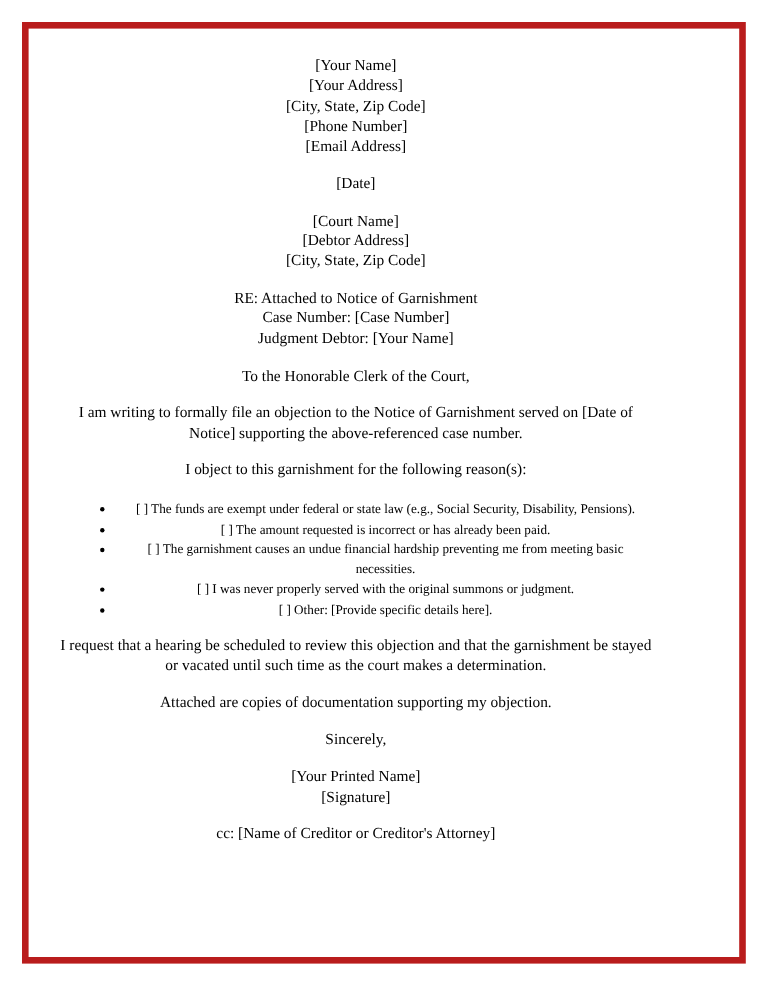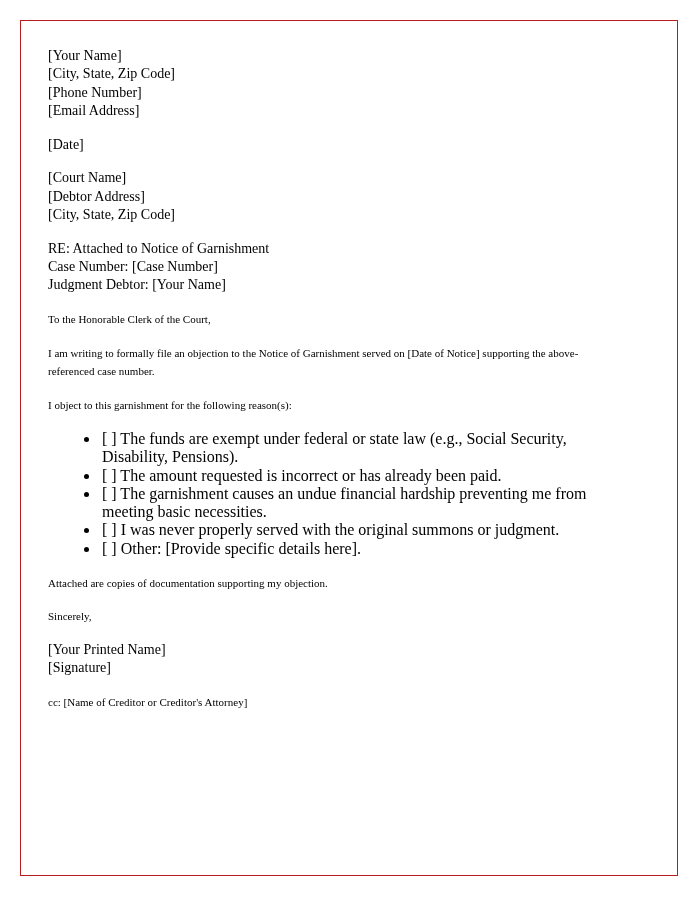--- a/index.html
+++ b/index.html
@@ -13,55 +13,57 @@
     font-family: "Liberation Serif", "DejaVu Serif", serif;
     color: #000000;
     overflow: hidden;
   }
   .page {
     position: absolute;
     left: 20px;
     top: 20px;
     width: 658px;
     height: 856px;
-    border: 1px solid #b91c1c;
+    border: 6px solid #b91c1c;
     box-sizing: border-box;
     background: #ffffff;
     padding: 26px 78px 0 27px;
+    text-align: center;
   }
   .line {
     font-size: 14px;
     line-height: 18.3px;
   }
   .block {
     margin: 0 0 15.5px 0;
   }
   .para {
-    font-size: 11px;
+    font-size: 14px;
     line-height: 18.3px;
     margin: 0 0 15.5px 0;
   }
   ul.reasons {
     margin: 0 0 15.5px 0;
     padding: 0 0 0 52px;
     list-style: disc outside;
   }
   ul.reasons li {
-    font-size: 16px;
+    font-size: 12px;
     line-height: 18.3px;
     padding-left: 2px;
   }
 </style>
 </head>
 <body>
 
 <div class="page">
 
   <div class="block">
     <div class="line">[Your Name]</div>
+    <div class="line">[Your Address]</div>
     <div class="line">[City, State, Zip Code]</div>
     <div class="line">[Phone Number]</div>
     <div class="line">[Email Address]</div>
   </div>
 
   <div class="block">
     <div class="line">[Date]</div>
   </div>
 
   <div class="block">
@@ -83,20 +85,21 @@
   <div class="para">I object to this garnishment for the following reason(s):</div>
 
   <ul class="reasons">
     <li>[ ] The funds are exempt under federal or state law (e.g., Social Security, Disability, Pensions).</li>
     <li>[ ] The amount requested is incorrect or has already been paid.</li>
     <li>[ ] The garnishment causes an undue financial hardship preventing me from meeting basic necessities.</li>
     <li>[ ] I was never properly served with the original summons or judgment.</li>
     <li>[ ] Other: [Provide specific details here].</li>
   </ul>
 
+  <div class="para">I request that a hearing be scheduled to review this objection and that the garnishment be stayed or vacated until such time as the court makes a determination.</div>
 
   <div class="para">Attached are copies of documentation supporting my objection.</div>
 
   <div class="para">Sincerely,</div>
 
   <div class="block">
     <div class="line">[Your Printed Name]</div>
     <div class="line">[Signature]</div>
   </div>
 

